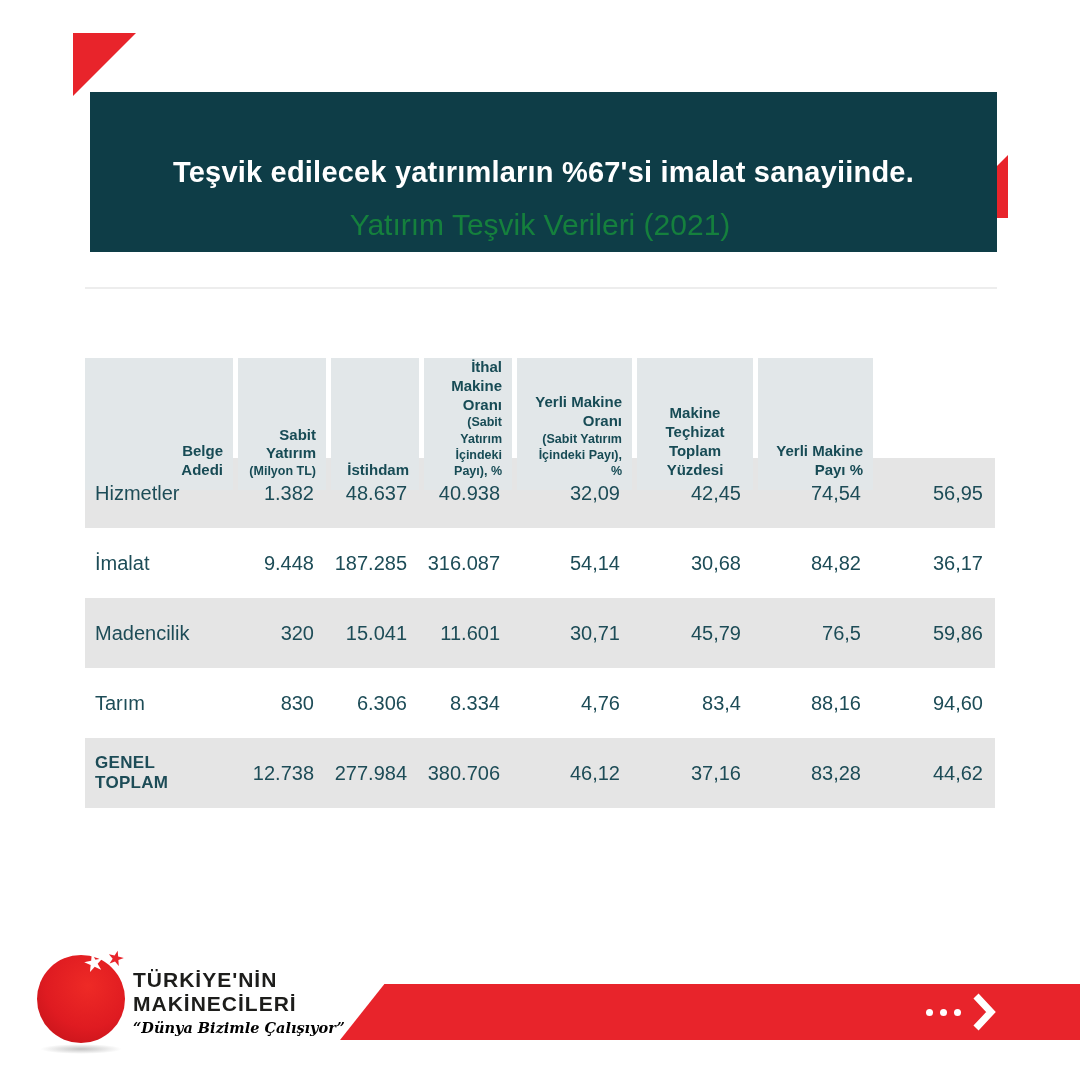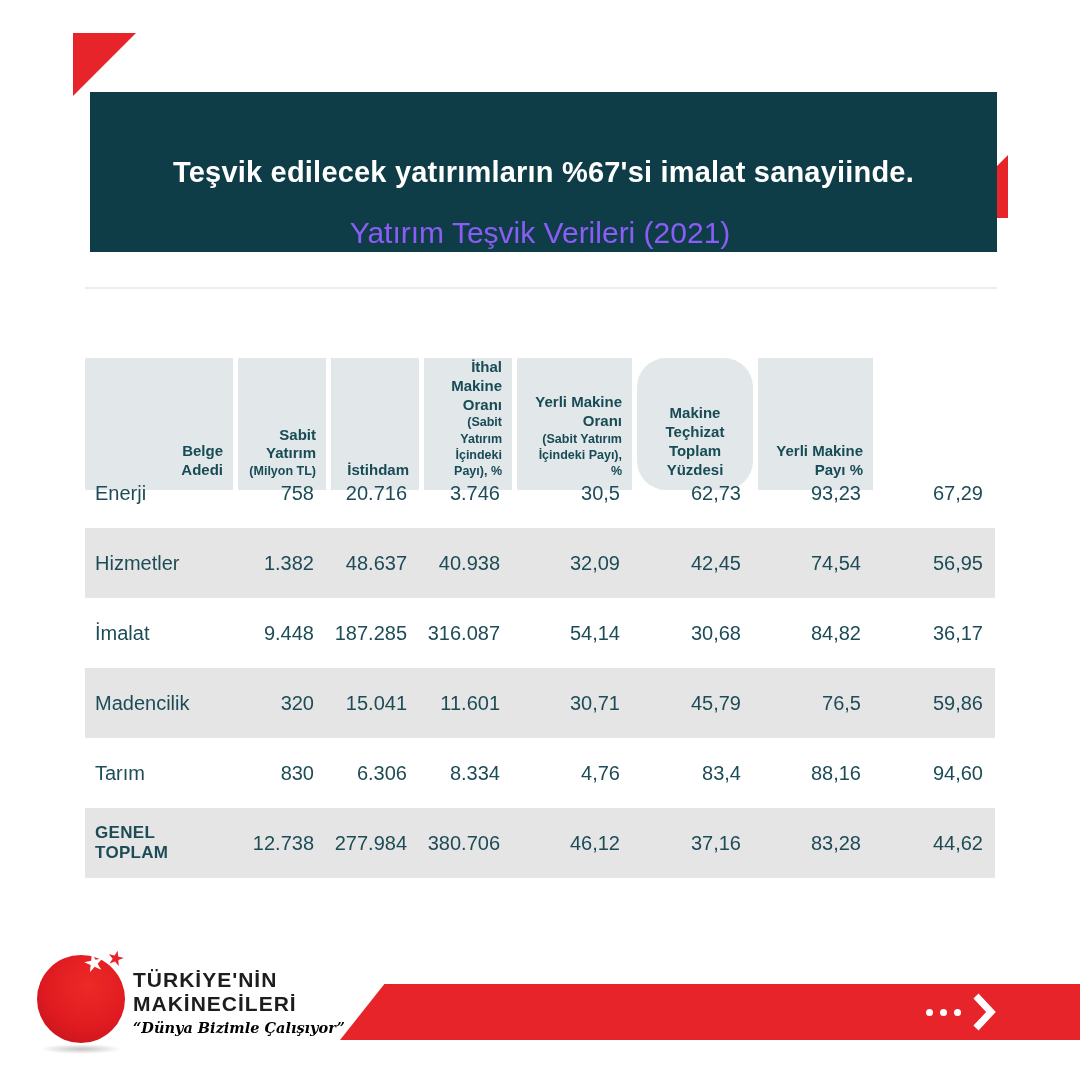--- a/index.html
+++ b/index.html
@@ -10,34 +10,34 @@
   
   .corner{position:absolute;background:#e8242b;}
   .corner.tl{left:73px;top:33px;width:63px;height:63px;clip-path:polygon(0 0,100% 0,0 100%);}
   .corner.br{left:945px;top:155px;width:63px;height:63px;clip-path:polygon(100% 0,100% 100%,0 100%);}
   .banner{
     position:absolute;left:90px;top:45px;width:907px;height:160px;background:#0e3d47;
     display:flex;align-items:center;justify-content:center;margin-top:47px;
   }
   .banner-text{color:#ffffff;font-size:29px;font-weight:700;letter-spacing:.2px;text-align:center;}
   
-  .title{position:absolute;left:0;top:216px;width:1080px;margin:0;text-align:center;
-    color:#8b5cf6;font-size:30px;font-weight:400;}
+  .title{position:absolute;left:0;top:208px;width:1080px;margin:0;text-align:center;
+    color:#15803d;font-size:30px;font-weight:400;}
   .divider{position:absolute;left:85px;top:287px;width:912px;height:2px;background:#ededed;}
   
   .table{position:absolute;left:85px;top:358px;width:910px;color:#1d4c57;}
   .thead,.tr{display:grid;grid-template-columns:148px 88px 88px 88px 115px 116px 115px 117px;column-gap:5px;}
   .thead{height:100px;background:#ffffff;}
   .th{background:#e2e7e9;display:flex;flex-direction:column;justify-content:flex-end;
       padding-bottom:11px;font-weight:700;color:#174b55;padding-left:8px;}
   .th-line{font-size:15px;line-height:1.25;}
   .th-sub{font-size:12.5px;line-height:1.3;}
   .th.align-right{text-align:right;padding-right:10px;}
   .th.align-left{text-align:left;padding-left:10px;}
-  .th.align-center{text-align:center;padding-left:2px;padding-right:2px;border-radius:29px;}
+  .th.align-center{text-align:center;padding-left:2px;padding-right:2px;}
   .tr{height:70px;align-items:center;}
   .tr.striped,.tr.total{background:#e5e5e5;}
   .td{font-size:20px;}
   .td.num{text-align:right;padding-right:12px;}
   .td.label{padding-left:10px;}
   .tr.total .td.label{font-size:17px;font-weight:700;letter-spacing:.3px;}
   .tr.total .td.num{font-weight:400;}
   
   .logo-circle{
     position:absolute;left:37px;top:955px;width:88px;height:88px;border-radius:50%;
@@ -105,30 +105,20 @@
         <div class="th align-center">
           <div class="th-line">Makine Teçhizat</div>
           <div class="th-line">Toplam Yüzdesi</div>
         </div>
         <div class="th align-right">
           <div class="th-line">Yerli Makine</div>
           <div class="th-line">Payı %</div>
         </div>
       </div>
     <div class="tbody">
-        <div class="tr plain">
-          <div class="td label">Enerji</div>
-          <div class="td num">758</div>
-          <div class="td num">20.716</div>
-          <div class="td num">3.746</div>
-          <div class="td num">30,5</div>
-          <div class="td num">62,73</div>
-          <div class="td num">93,23</div>
-          <div class="td num">67,29</div>
-        </div>
         <div class="tr striped">
           <div class="td label">Hizmetler</div>
           <div class="td num">1.382</div>
           <div class="td num">48.637</div>
           <div class="td num">40.938</div>
           <div class="td num">32,09</div>
           <div class="td num">42,45</div>
           <div class="td num">74,54</div>
           <div class="td num">56,95</div>
         </div>

